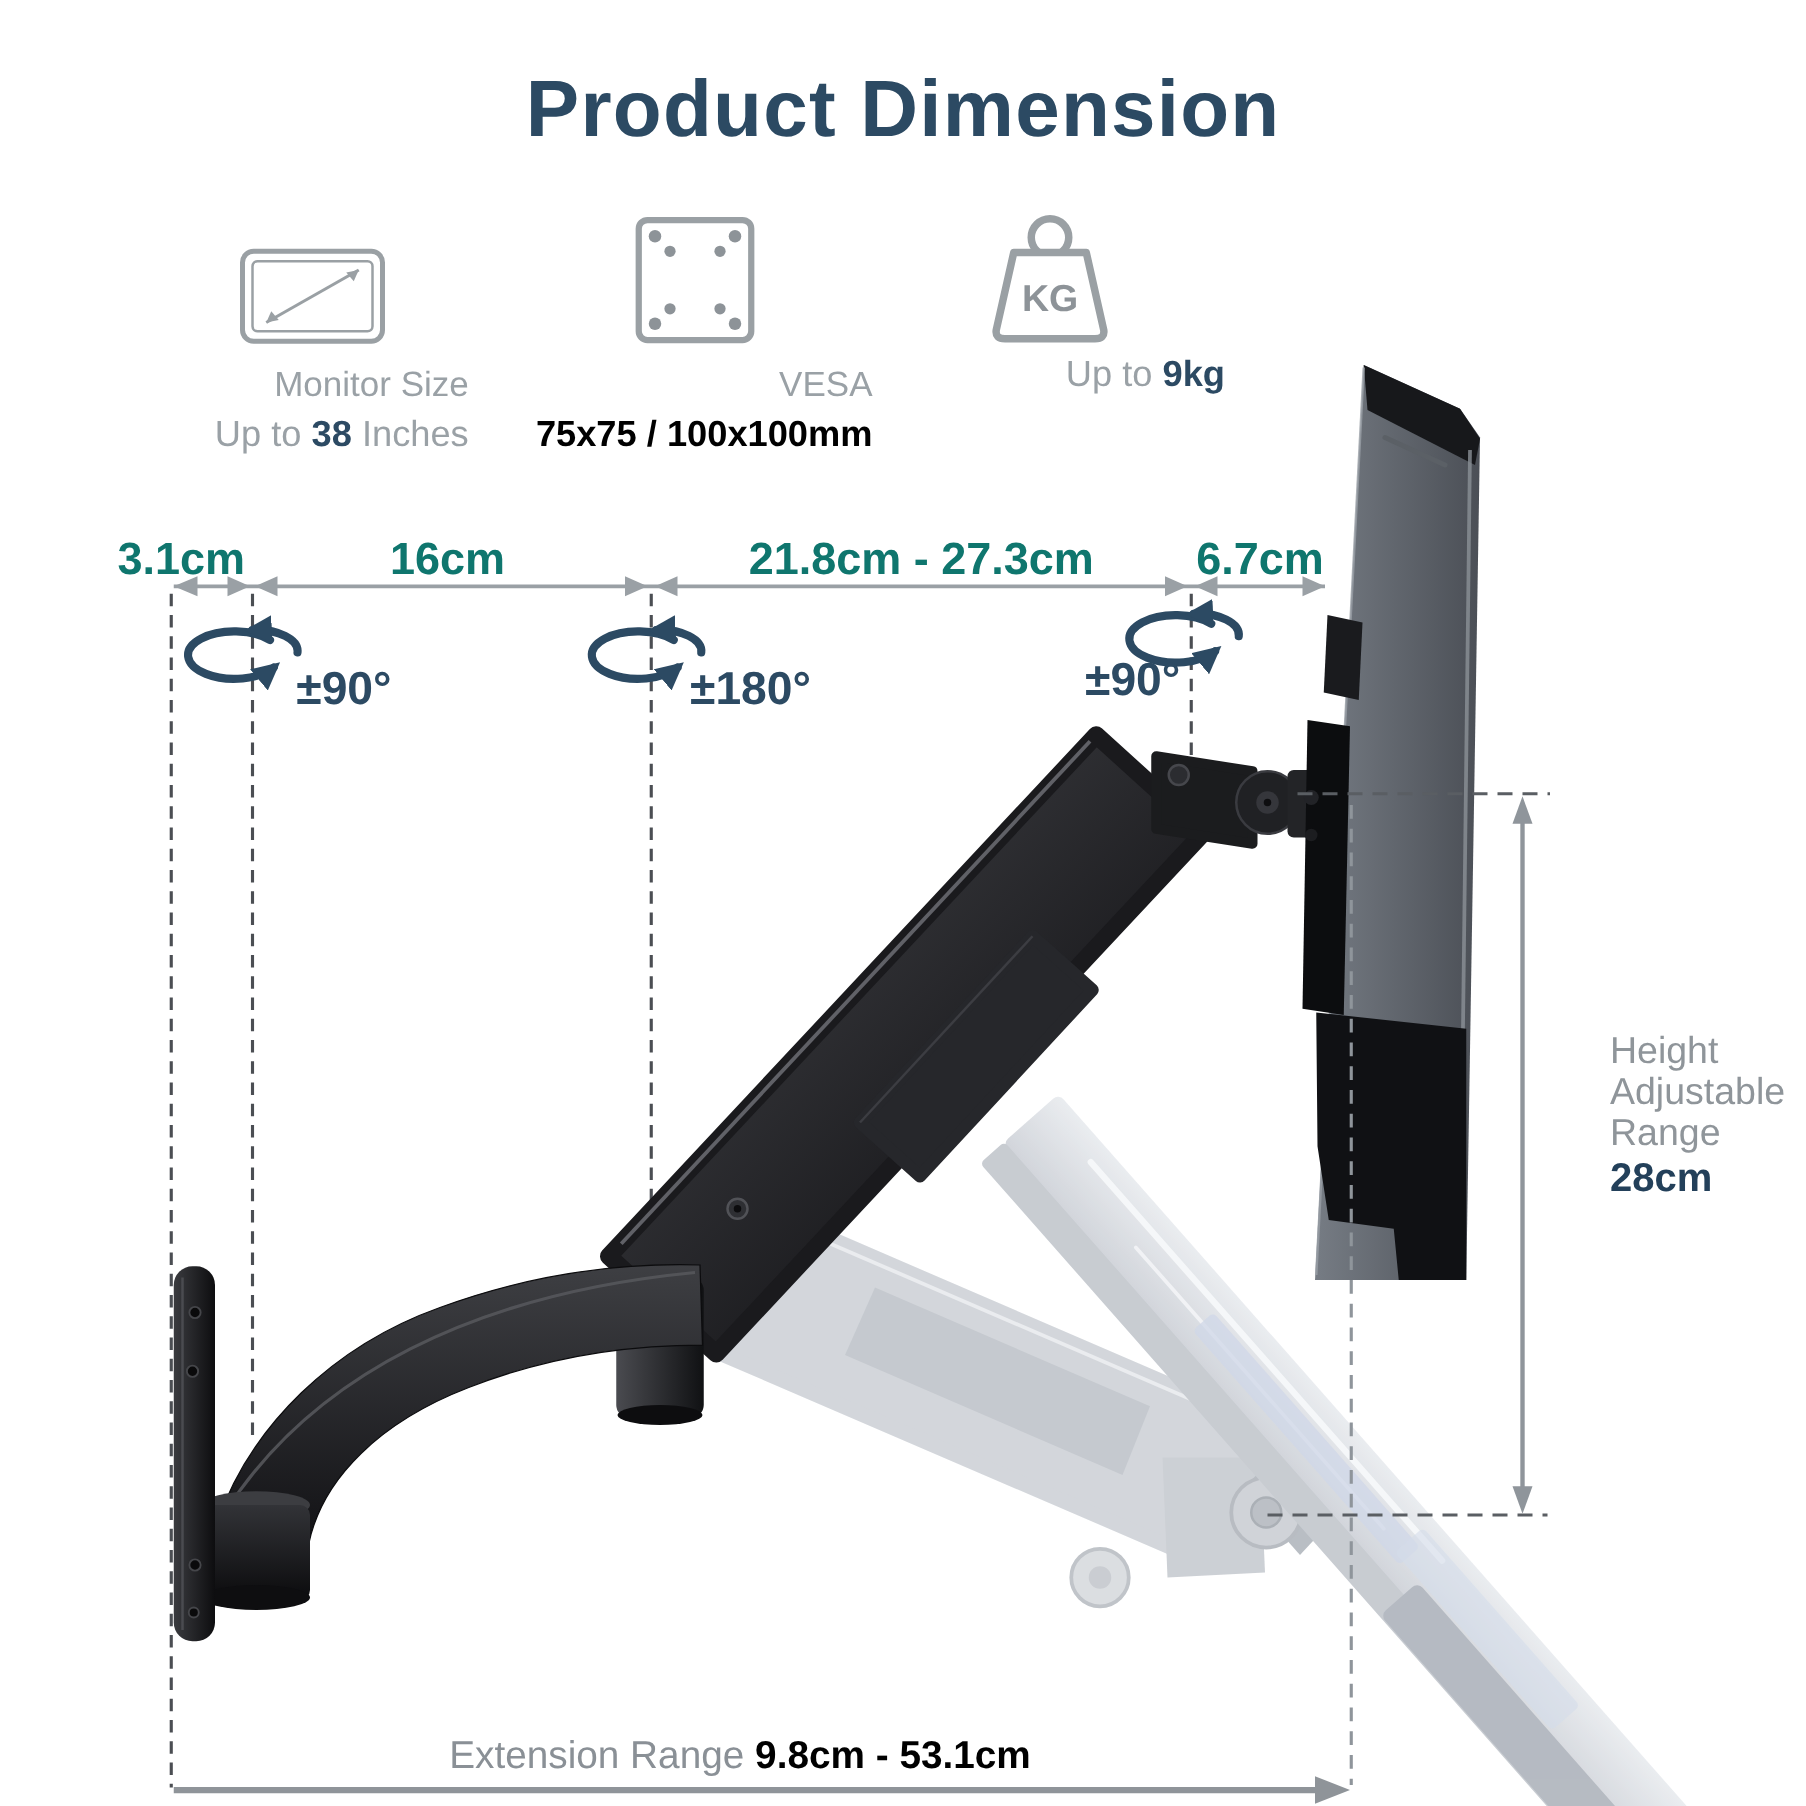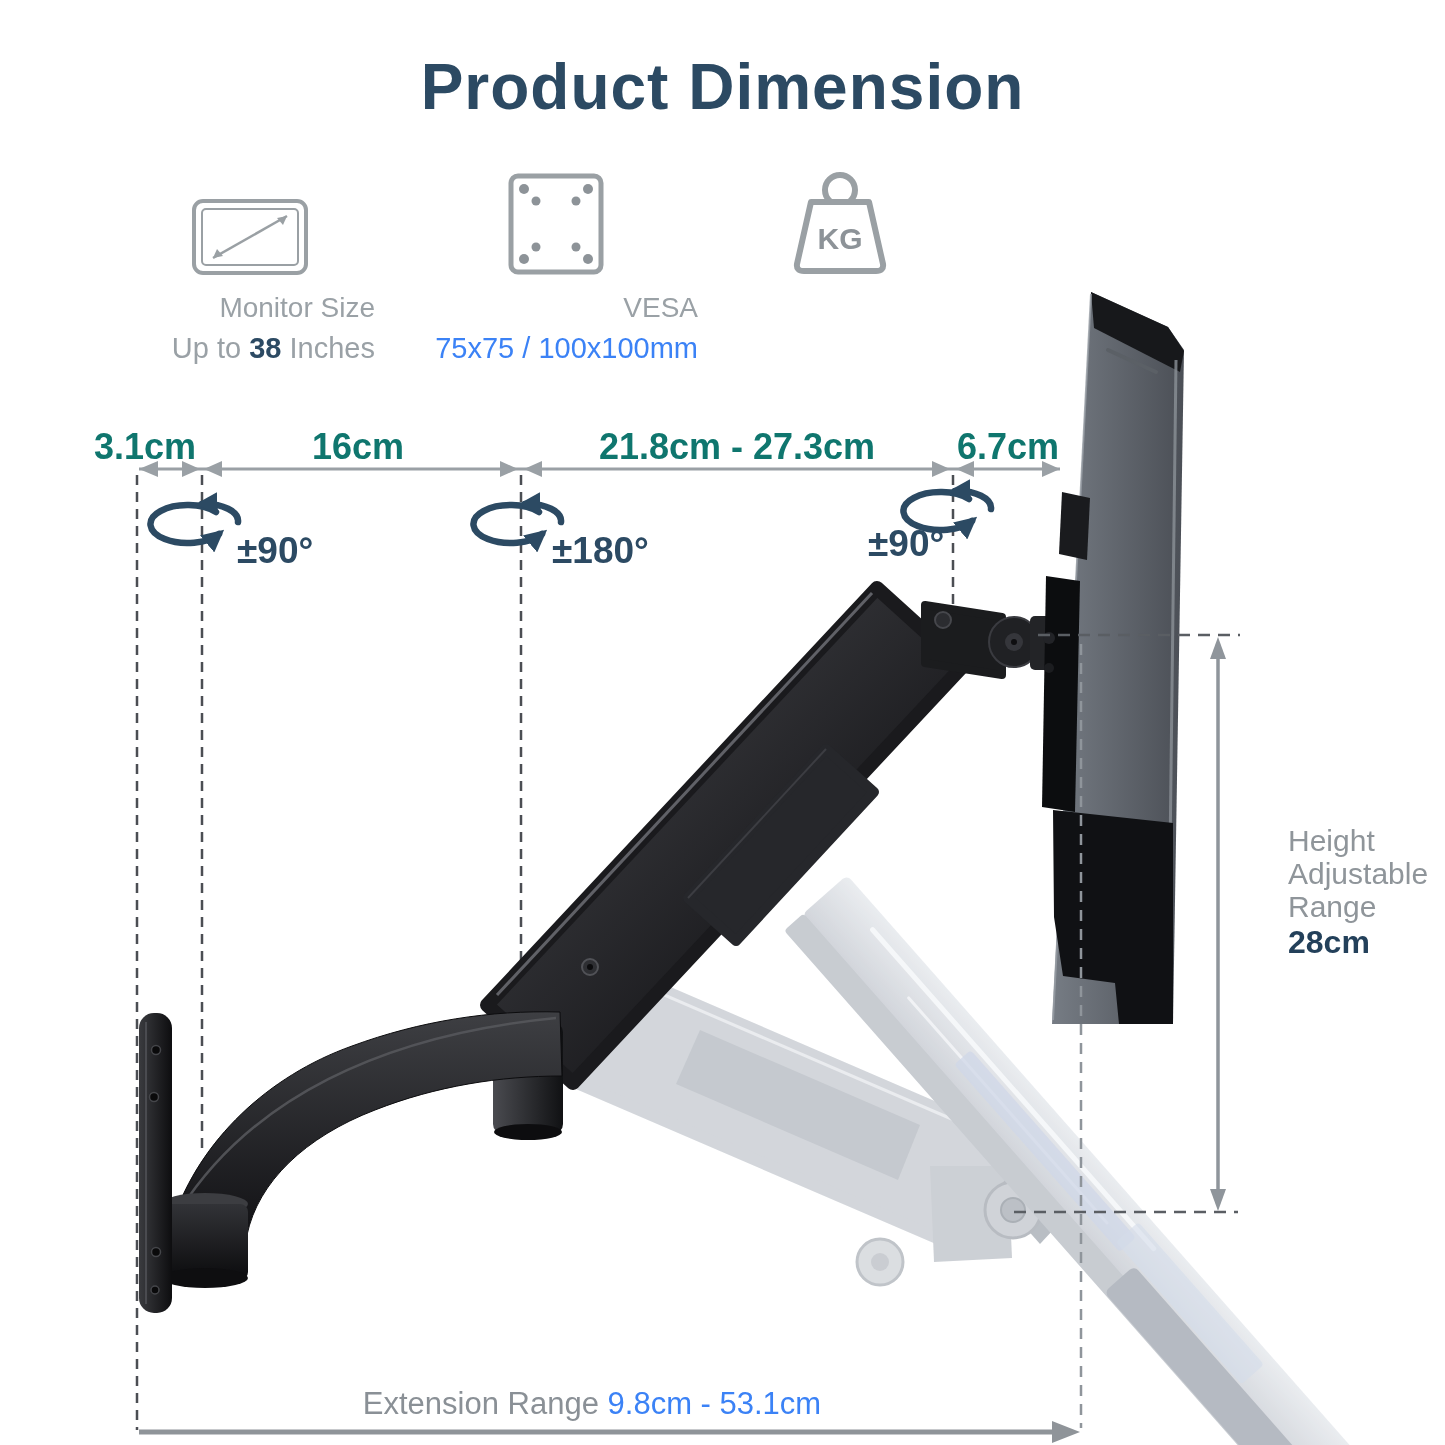--- a/index.html
+++ b/index.html
@@ -6,21 +6,21 @@
   .canvas{position:relative;width:1445px;height:1445px;background:#ffffff;overflow:hidden;
           font-family:"Liberation Sans",sans-serif;margin-top:20px;}
   .abs{position:absolute;white-space:nowrap;}
   .title{left:0;right:0;top:30px;text-align:center;font-size:64px;font-weight:700;
          letter-spacing:1px;color:#2c4a63;}
   .spec-col{position:absolute;top:148px;text-align:right;}
   .spec-icon{height:108px;display:flex;align-items:flex-end;justify-content:center;}
   .spec-label{margin-top:16px;font-size:28px;color:#9aa1a6;}
   .spec-value{margin-top:8px;font-size:29px;color:#9aa1a6;}
   .strong{color:#2c4a63;font-weight:600;}
-  .darkval{color:#3b82f6;font-weight:400;}
+  .darkval{color:#000000;font-weight:700;}
   .dim-label{font-size:36px;font-weight:600;color:#0f766e;transform:translateX(-50%);}
   .rot-label{font-size:37px;font-weight:600;color:#2c4a63;}
   .height-block{left:1288px;top:804px;font-size:30px;color:#8f959a;line-height:33px;}
   .height-value{font-size:32px;font-weight:700;color:#23405a;line-height:38px;}
   .ext-label{left:592px;top:1366px;transform:translateX(-50%);font-size:31px;color:#8a9096;}
   svg{display:block;}
   #diagram{position:absolute;left:0;top:0;}
 </style>
 </head>
 <body>
@@ -236,20 +236,24 @@
   </div>
 
   <div class="spec-col" style="left:700px;width:280px;">
     <div class="spec-icon">
       <svg width="106" height="108" viewBox="0 0 106 108">
         <circle cx="53" cy="22" r="15" fill="none" stroke="#9aa0a4" stroke-width="6"></circle>
         <path d="M 24,34 L 82,34 L 96,96 Q 97,103 89,103 L 17,103 Q 9,103 10,96 Z" fill="#ffffff" stroke="#9aa0a4" stroke-width="6" stroke-linejoin="round"></path>
         <text x="53" y="81" text-anchor="middle" font-family="Liberation Sans, sans-serif" font-size="30" font-weight="700" fill="#8d9398">KG</text>
       </svg>
     </div>
+    <div class="spec-value">
+      <span>Up to</span>
+      <span class="strong">9kg</span>
+    </div>
   </div>
 
   <div class="abs dim-label" style="left:145px;top:406px;">3.1cm</div>
   <div class="abs dim-label" style="left:358px;top:406px;">16cm</div>
   <div class="abs dim-label" style="left:737px;top:406px;">21.8cm - 27.3cm</div>
   <div class="abs dim-label" style="left:1008px;top:406px;">6.7cm</div>
 
   <div class="abs rot-label" style="left:237px;top:510px;">±90°</div>
   <div class="abs rot-label" style="left:552px;top:510px;">±180°</div>
   <div class="abs rot-label" style="left:868px;top:503px;">±90°</div>

